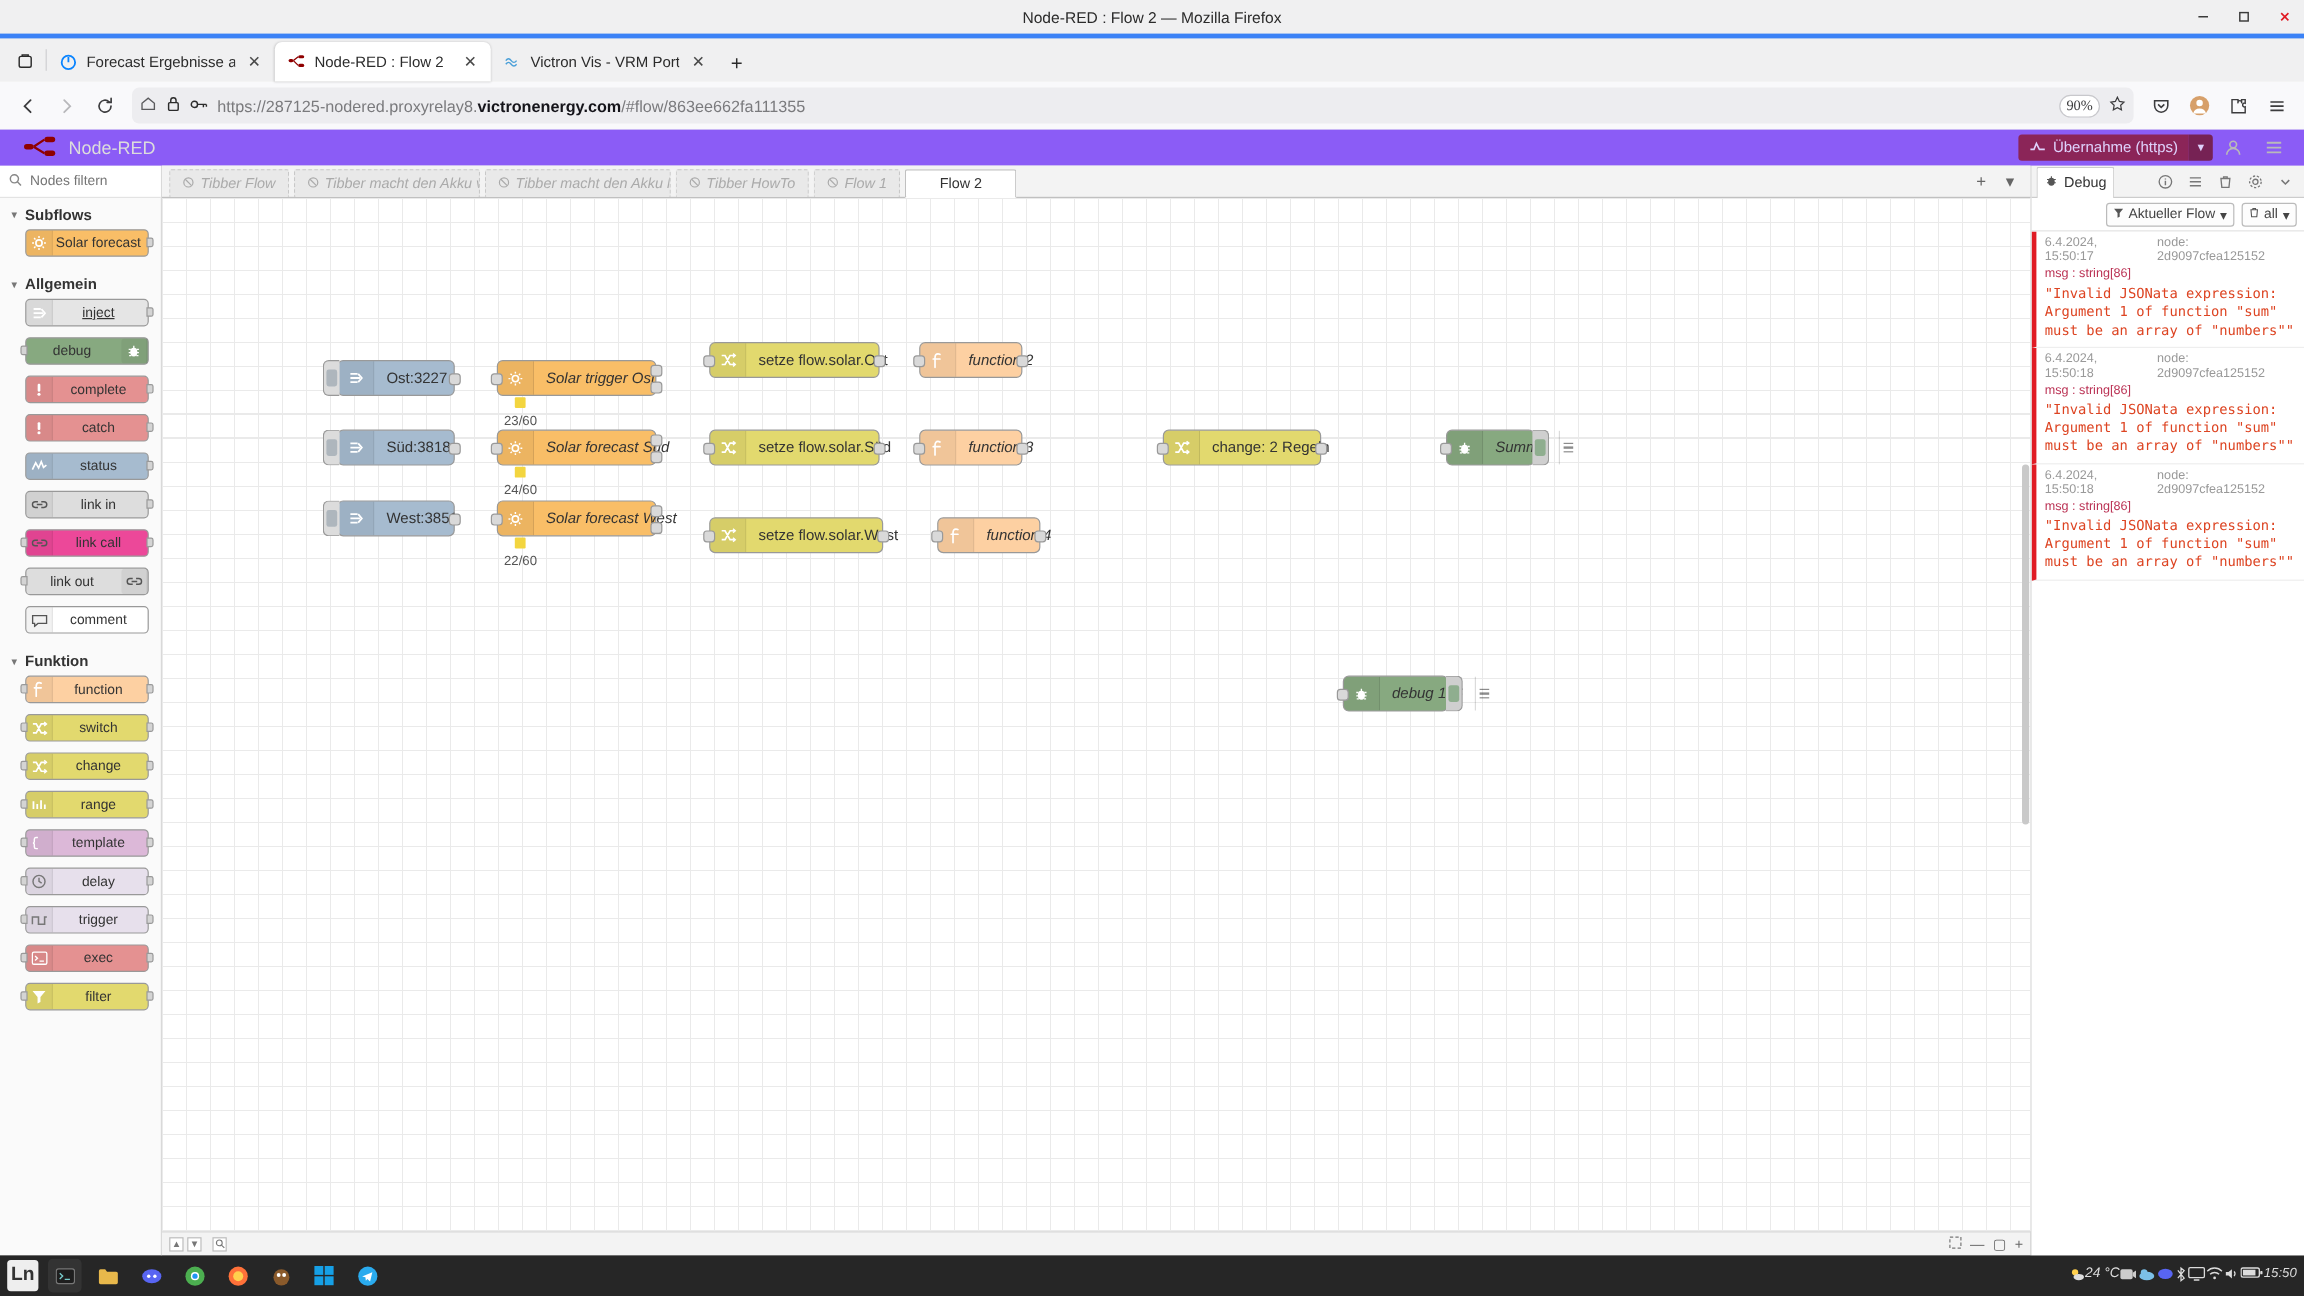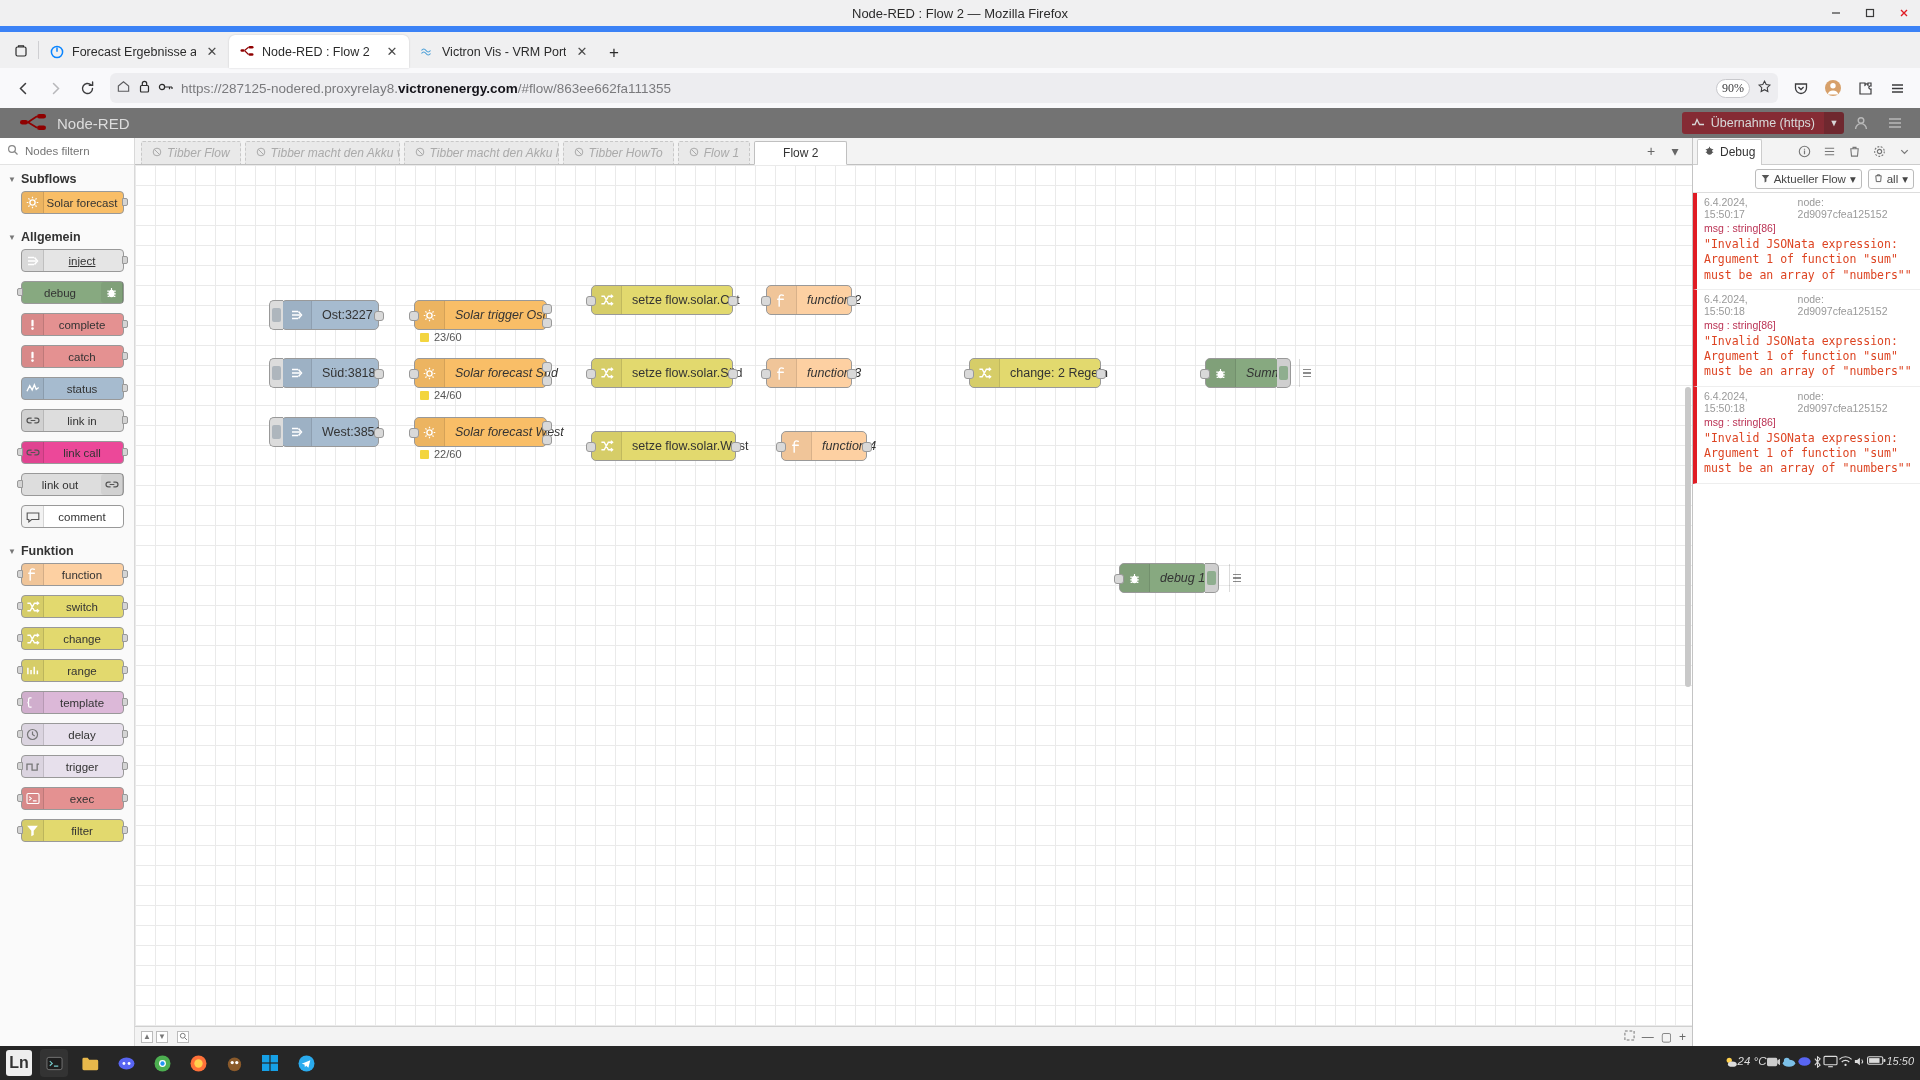--- a/index.html
+++ b/index.html
@@ -7,21 +7,21 @@
   body {
     font-family: "Liberation Sans", sans-serif;
     font-size: 13px;
     background: #f0f0f0;
     -webkit-font-smoothing: antialiased;
   }
 
   
   .ff-titlebar {
     height: 32px; background: #f0f0f1; display: flex; align-items: center;
-    position: relative; border-bottom: 6px solid #3b82f6;
+    position: relative; border-bottom: 4px solid #3b82f6;
   }
   .ff-title {
     position: absolute; left: 0; right: 0; text-align: center;
     font-size: 13px; color: #2b2b2b; pointer-events: none;
   }
   .win-btns { position: absolute; right: 8px; display: flex; gap: 18px; align-items: center; }
   .win-btn { width: 16px; height: 16px; display: flex; align-items: center; justify-content: center;
              color: #3a3a3a; font-size: 13px; }
   .win-btn.close { color: #e01b24; }
 
@@ -52,21 +52,21 @@
     flex: 1; height: 30px; background: #ededf0; border-radius: 6px; display: flex; align-items: center;
     padding: 0 6px; gap: 7px; margin: 0 6px; position: relative;
   }
   .urlbar .url-text { font-size: 13.5px; color: #7a7a7d; white-space: nowrap; flex: 1; }
   .urlbar .url-text b { color: #15141a; font-weight: 700; }
   .zoom-badge { font-size: 12px; color: #3c3c3e; padding: 1px 5px; border: 1px solid #c8c8cc;
                 border-radius: 10px; background: #fff; font-family: Liberation Serif, serif; }
 
   
   .nr-header {
-    height: 30px; background: #737373; display: flex; align-items: center;
+    height: 30px; background: #8b5cf6; display: flex; align-items: center;
     padding: 0 8px; color: #c7c7c7; position: relative;
   }
   .nr-logo-wrap { display: flex; align-items: center; gap: 7px; padding-left: 12px; }
   .nr-logo-text { font-size: 15px; color: #dcdcdc; }
   .nr-header-right { margin-left: auto; display: flex; align-items: center; gap: 0; }
   .deploy-btn {
     background: #8c101c; color: #fff; font-size: 12.5px; height: 22px; display: flex; align-items: center;
     padding: 0 9px; border-radius: 3px 0 0 3px; gap: 6px; opacity: .72;
   }
   .deploy-caret {
@@ -173,21 +173,21 @@
   .port { position: absolute; width: 10px; height: 10px; background: #d9d9d9; border: 1px solid #999;
           border-radius: 3px; }
   .nd .pin  { left: -6px;  top: 10px; }
   .nd .pout { right: -6px; top: 10px; }
   .nd .pout2a { right: -6px; top: 3px; }
   .nd .pout2b { right: -6px; top: 17px; }
   .nd .hamb { width: 14px; height: 100%; border-left: 1px solid rgba(0,0,0,.14); display:flex;
               flex-direction: column; align-items:center; justify-content:center; gap:2px; flex:none; }
   .nd .hamb i { display:block; width: 8px; height: 1.5px; background: rgba(0,0,0,.45); }
   .nd-status { position: absolute; left: 32px; top: 33px; display: flex; align-items: center; gap: 5px;
-               font-size: 11px; color: #555; }
+               font-size: 11px; color: #555; flex-direction: column; }
   .nd-status .dot { width: 9px; height: 9px; background: #f3d53f; border-radius: 1px; display:block; }
 
   .c-inject   { background: #a6bbcf; }
   .c-solar    { background: #f9be67; }
   .c-change   { background: #e2d96e; }
   .c-function { background: #fdd0a2; }
   .c-debug    { background: #87a980; }
 
   svg.wires { position: absolute; inset: 0; pointer-events: none; }
   svg.wires path { fill: none; stroke: #9b9b9b; stroke-width: 2.4; }

